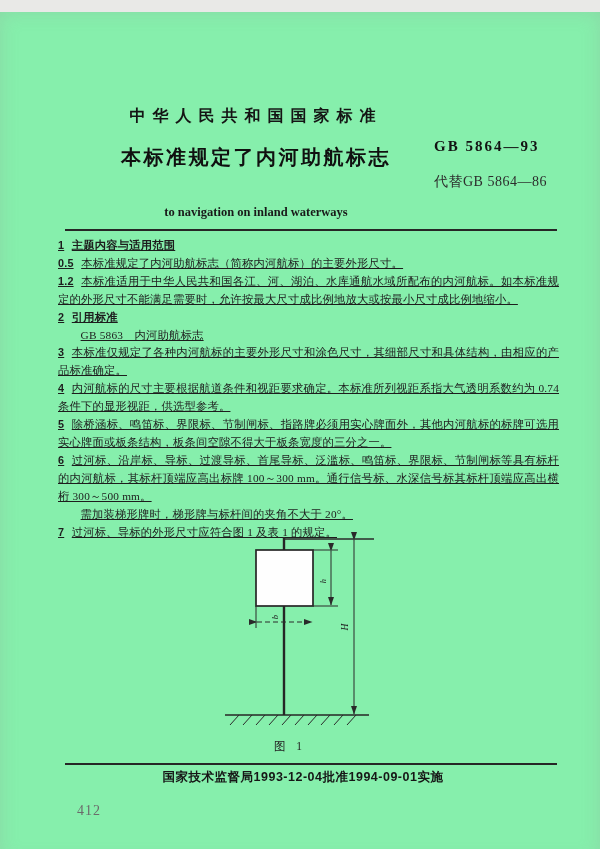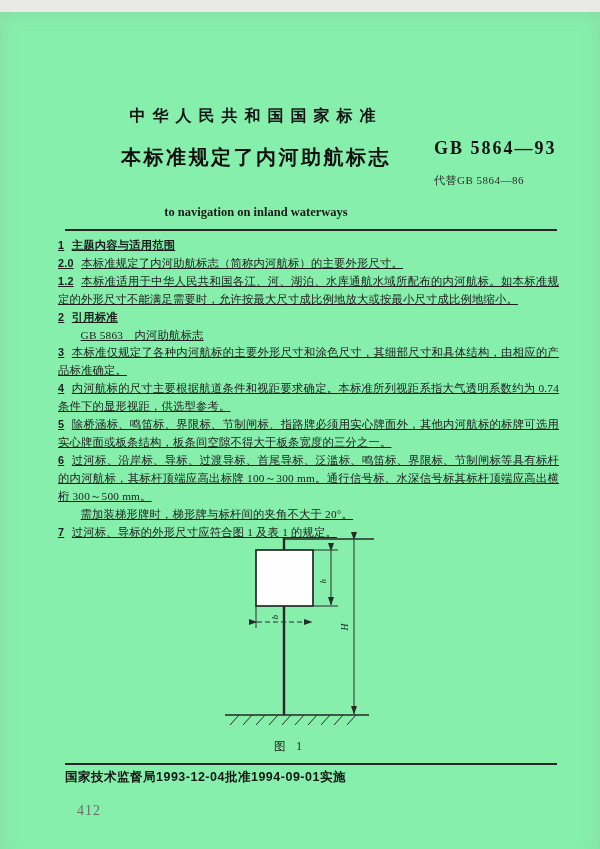--- a/index.html
+++ b/index.html
@@ -23,25 +23,25 @@
   .title-zh{
     font-family:"Liberation Sans","DejaVu Sans",sans-serif;
     font-weight:bold;font-size:20px;letter-spacing:2.5px;color:#101010;
     margin-top:17px;white-space:nowrap;
   }
   .title-en{
     font-weight:bold;font-size:12.5px;line-height:20px;margin-top:11px;color:#191919;
   }
   .std-code{
     position:absolute;left:434px;top:126px;
-    font-weight:bold;font-size:18px;letter-spacing:2px;color:#131313;white-space:nowrap;
+    font-weight:bold;font-size:15px;letter-spacing:2px;color:#131313;white-space:nowrap;
   }
   .replaces{
     position:absolute;left:434px;top:161px;
-    font-size:11px;letter-spacing:.5px;color:#2c2c2c;white-space:nowrap;
+    font-size:14px;letter-spacing:.5px;color:#2c2c2c;white-space:nowrap;
   }
   
   .rule{position:absolute;left:65px;width:492px;background:#262626;border:none;margin:0;}
   .top-rule{top:217px;height:2px;}
   .footer-rule{top:751px;height:1.5px;}
   
   .body-text{
     position:absolute;left:58px;top:225px;width:501px;
     font-size:11.3px;line-height:17.9px;text-align:justify;
     letter-spacing:.2px;color:#1d1d1d;text-decoration:underline;
@@ -52,21 +52,21 @@
   .body-text p.indent{text-indent:2em;}
   
   .figure-wrap{position:absolute;left:195px;top:517px;width:190px;height:200px;}
   .figure-caption{
     position:absolute;left:195px;top:727px;width:190px;
     text-align:center;font-size:11.5px;letter-spacing:4px;color:#222;
   }
   
   .footer{
     position:absolute;left:65px;top:757px;width:476px;
-    display:flex;justify-content:flex-start;
+    display:flex;justify-content:center;
     font-family:"Liberation Sans","DejaVu Sans",sans-serif;
     font-weight:bold;font-size:12.5px;color:#161616;letter-spacing:.5px;
   }
   .page-num{
     position:absolute;left:77px;top:791px;
     font-size:14px;color:#6b6b6b;letter-spacing:1px;
   }
   svg .dimlabel{font-family:"Liberation Serif","DejaVu Serif",serif;font-style:italic;font-size:8.5px;fill:#222;}
 </style>
 </head>
@@ -82,21 +82,21 @@
       <span>to navigation on inland waterways</span>
     </div>
   </div>
   <div class="std-code">GB 5864—93</div>
   <div class="replaces">代替GB 5864—86</div>
 
   <hr class="rule top-rule">
 
   <main class="body-text">
       <p class="heading"><span class="num">1</span>主题内容与适用范围</p>
-      <p><span class="num">2.0</span>本标准规定了内河助航标志（简称内河航标）的主要外形尺寸。</p>
+      <p><span class="num">0.5</span>本标准规定了内河助航标志（简称内河航标）的主要外形尺寸。</p>
       <p><span class="num">1.2</span>本标准适用于中华人民共和国各江、河、湖泊、水库通航水域所配布的内河航标。如本标准规定的外形尺寸不能满足需要时，允许按最大尺寸成比例地放大或按最小尺寸成比例地缩小。</p>
       <p class="heading"><span class="num">2</span>引用标准</p>
       <p class="indent">GB 5863　内河助航标志</p>
       <p><span class="num">3</span>本标准仅规定了各种内河航标的主要外形尺寸和涂色尺寸，其细部尺寸和具体结构，由相应的产品标准确定。</p>
       <p><span class="num">4</span>内河航标的尺寸主要根据航道条件和视距要求确定。本标准所列视距系指大气透明系数约为 0.74 条件下的显形视距，供选型参考。</p>
       <p><span class="num">5</span>除桥涵标、鸣笛标、界限标、节制闸标、指路牌必须用实心牌面外，其他内河航标的标牌可选用实心牌面或板条结构，板条间空隙不得大于板条宽度的三分之一。</p>
       <p><span class="num">6</span>过河标、沿岸标、导标、过渡导标、首尾导标、泛滥标、鸣笛标、界限标、节制闸标等具有标杆的内河航标，其标杆顶端应高出标牌 100～300 mm。通行信号标、水深信号标其标杆顶端应高出横桁 300～500 mm。</p>
       <p class="indent">需加装梯形牌时，梯形牌与标杆间的夹角不大于 20°。</p>
       <p><span class="num">7</span>过河标、导标的外形尺寸应符合图 1 及表 1 的规定。</p>
     </main>

